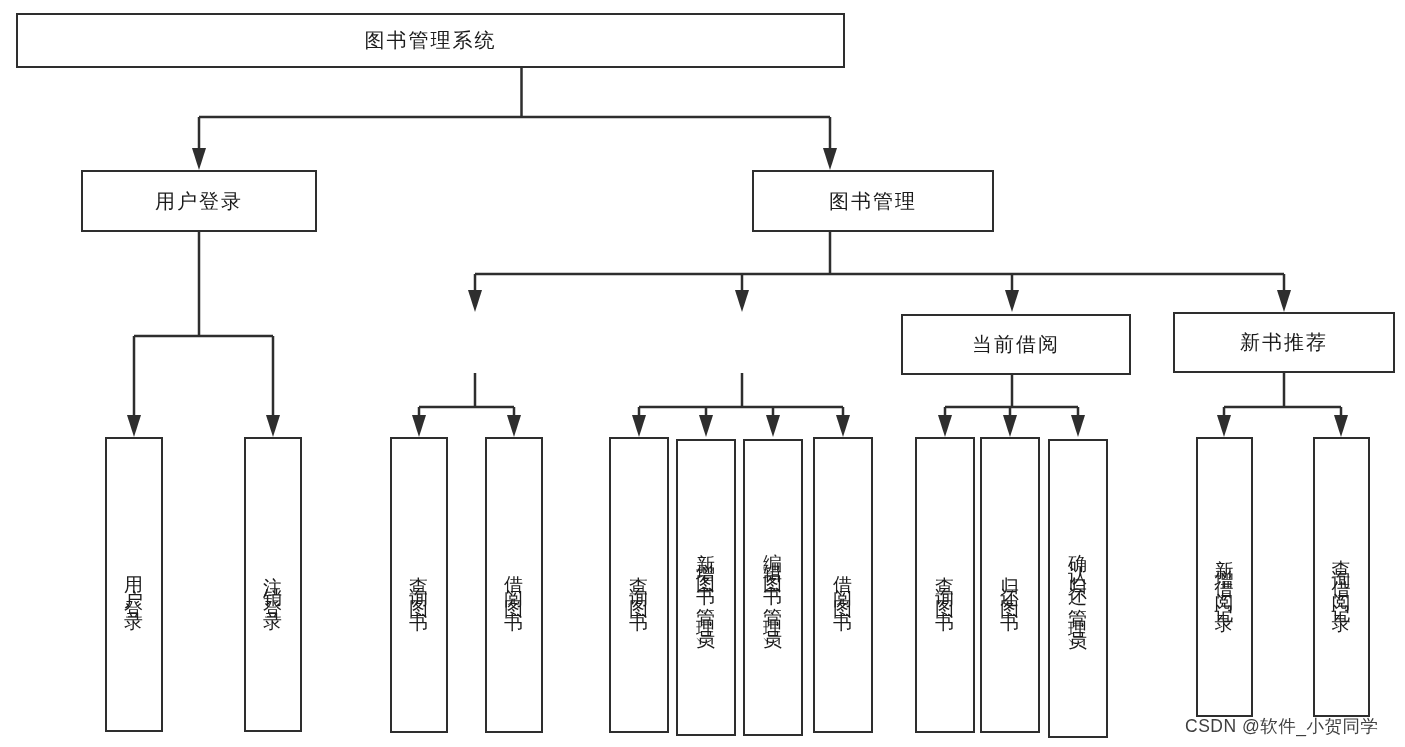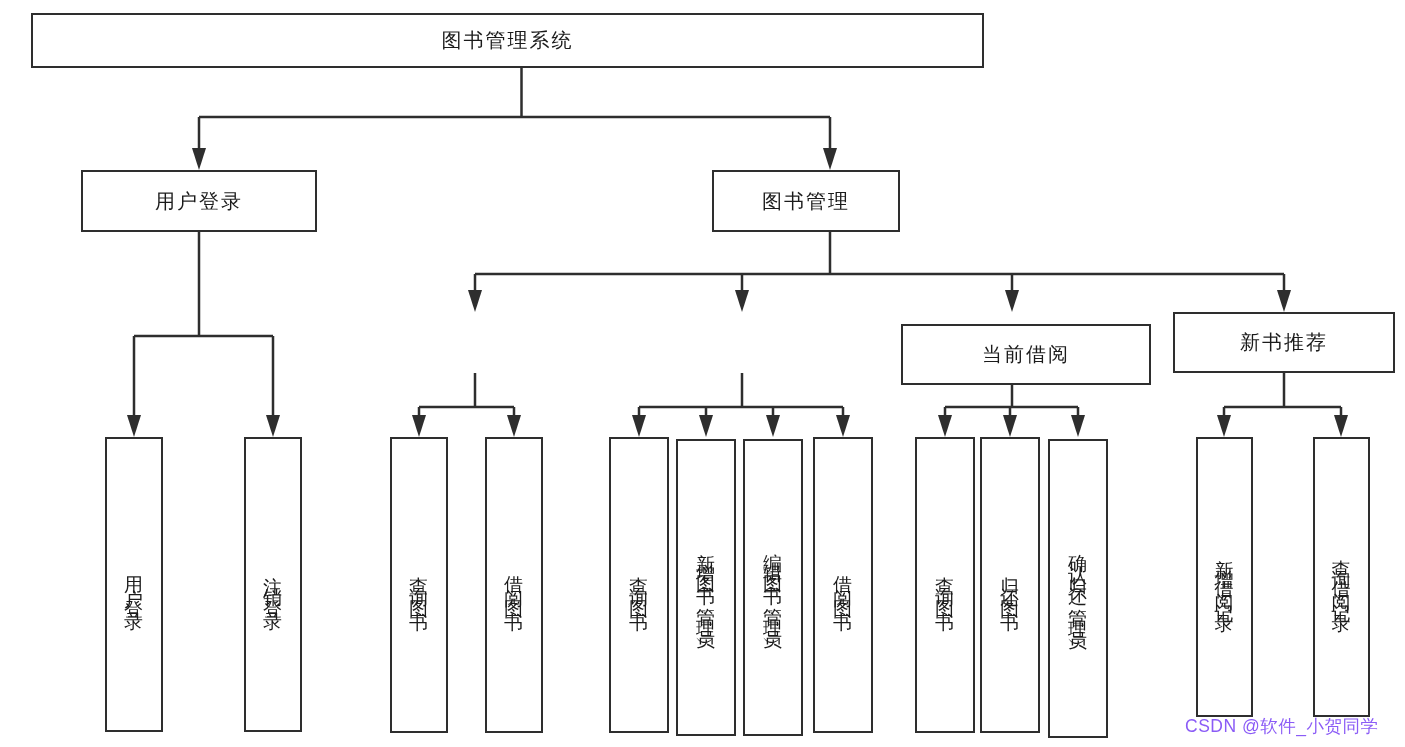--- a/index.html
+++ b/index.html
@@ -38,21 +38,21 @@
     letter-spacing: 12px;
     line-height: 1;
     white-space: nowrap;
   }
   .box.v.tight span { letter-spacing: 11px; }
   .watermark {
     position: absolute;
     left: 1185px;
     top: 714px;
     font-size: 17.5px;
-    color: #8b5cf6;
+    color: #404040;
     letter-spacing: 0.5px;
     white-space: nowrap;
   }
 </style>
 </head>
 <body>
 
 <div id="stage">
 
   <svg id="connectors" width="1405" height="747" viewBox="0 0 1405 747">
@@ -80,32 +80,32 @@
       <polygon points="766,415 780,415 773,437"></polygon>
       <polygon points="836,415 850,415 843,437"></polygon>
       <polygon points="938,415 952,415 945,437"></polygon>
       <polygon points="1003,415 1017,415 1010,437"></polygon>
       <polygon points="1071,415 1085,415 1078,437"></polygon>
       <polygon points="1217,415 1231,415 1224,437"></polygon>
       <polygon points="1334,415 1348,415 1341,437"></polygon>
     </g>
   </svg>
 
-  <div class="box h" style="left:31px;top:13px;width:953px;height:55px">
+  <div class="box h" style="left:16px;top:13px;width:829px;height:55px">
     <span>图书管理系统</span>
   </div>
 
   <div class="box h" style="left:81px;top:170px;width:236px;height:62px">
     <span>用户登录</span>
   </div>
-  <div class="box h" style="left:712px;top:170px;width:188px;height:62px">
+  <div class="box h" style="left:752px;top:170px;width:242px;height:62px">
     <span>图书管理</span>
   </div>
 
-  <div class="box h" style="left:901px;top:324px;width:250px;height:61px">
+  <div class="box h" style="left:901px;top:314px;width:230px;height:61px">
     <span>当前借阅</span>
   </div>
   <div class="box h" style="left:1173px;top:312px;width:222px;height:61px">
     <span>新书推荐</span>
   </div>
 
   <div class="box v" style="left:105px;top:437px;width:58px;height:295px">
     <span>用户登录</span>
   </div>
   <div class="box v" style="left:244px;top:437px;width:58px;height:295px">

